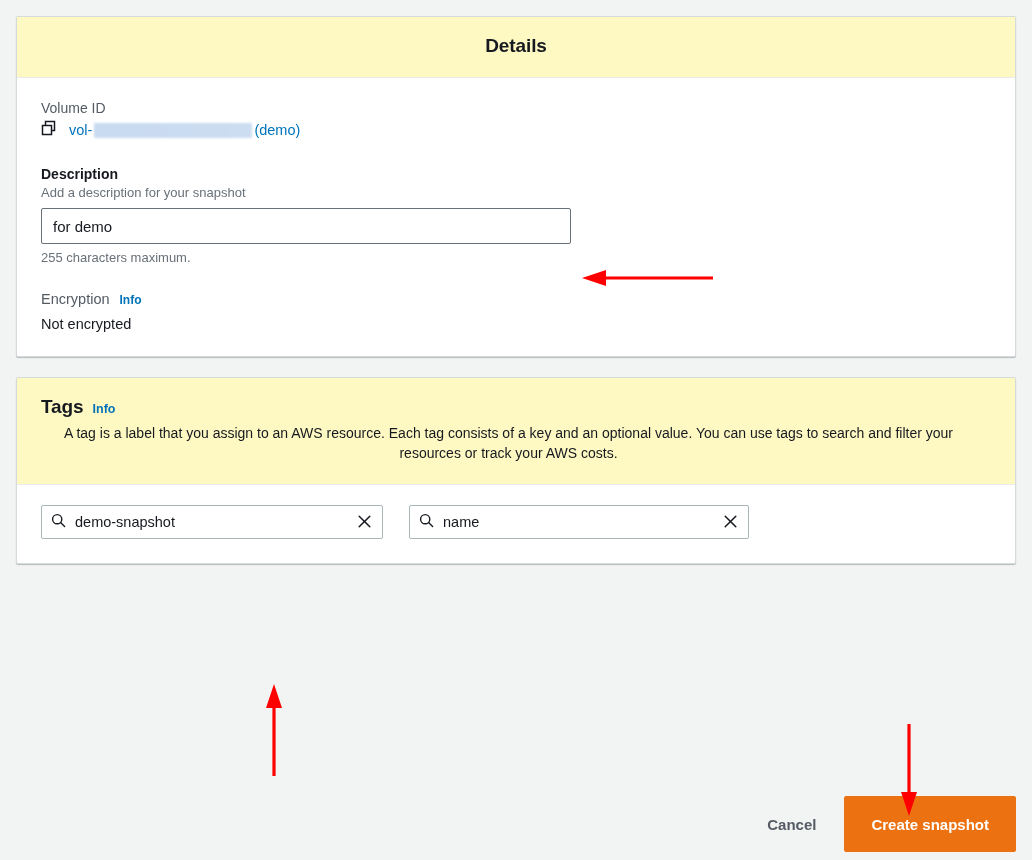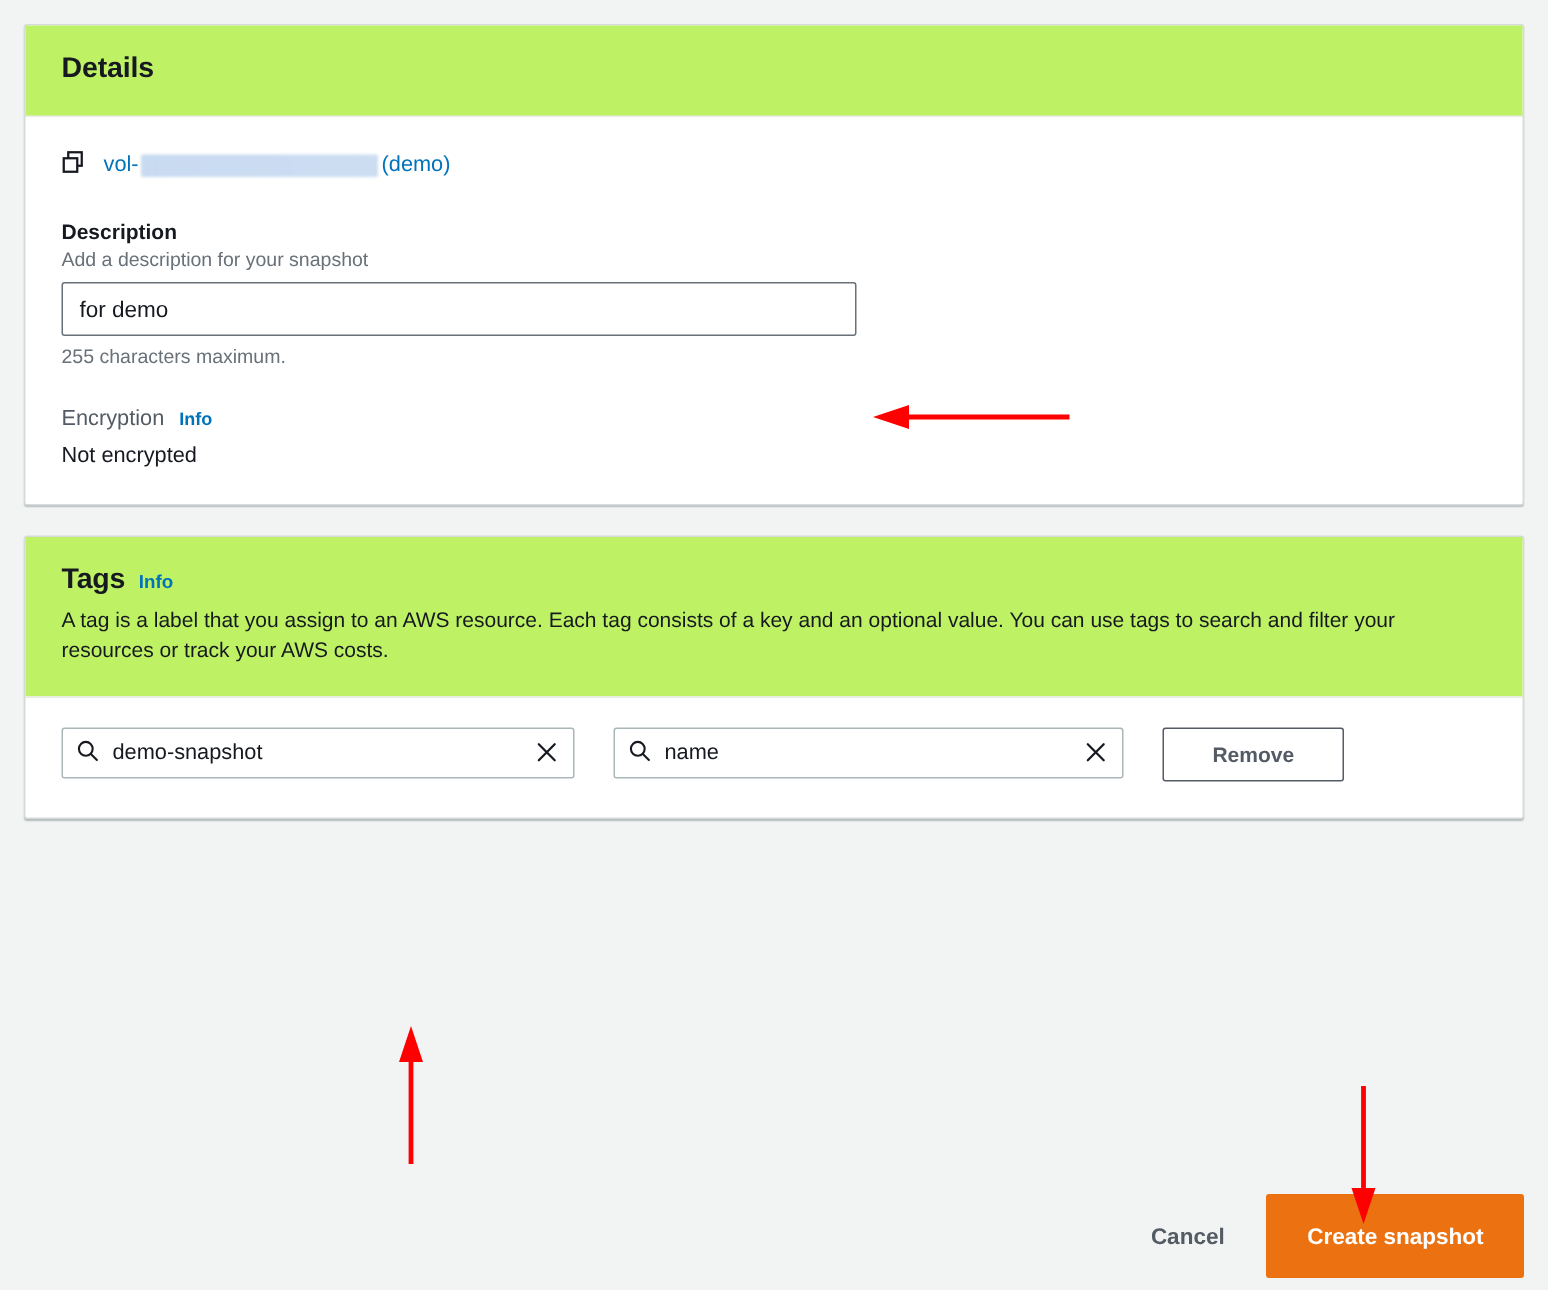--- a/index.html
+++ b/index.html
@@ -17,23 +17,24 @@
 
   .panel {
     background: #ffffff;
     border: 1px solid #d5dbdb;
     border-radius: 2px;
     box-shadow: 0 1px 1px 0 rgba(0,28,36,0.25);
     margin: 0 16px;
   }
 
   .panel-header {
-    background: #bef264;
+    background: #fef9c3;
     padding: 18px 24px 20px 24px;
     border-bottom: 1px solid #e9ebed;
+    text-align: center;
   }
 
   .panel-title {
     font-size: 19px;
     font-weight: bold;
     color: #16191f;
     letter-spacing: -0.1px;
   }
 
   .panel-title-row {
@@ -288,20 +289,21 @@
 <body>
 
 <div class="panel" style="margin-top:16px;">
   <div class="panel-header">
     <div class="panel-title">Details</div>
   </div>
 
   <div class="panel-body">
 
     <div>
+      <div class="field-label">Volume ID</div>
       <div class="volume-row">
         <span class="copy-icon">
           <svg width="17" height="17" viewBox="0 0 17 17">
             <rect x="4.5" y="1.5" width="9" height="9" fill="none" stroke="#16191f" stroke-width="1.5"></rect>
             <rect x="1.5" y="5.5" width="9" height="9" fill="#ffffff" stroke="#16191f" stroke-width="1.5"></rect>
           </svg>
         </span>
         <span class="volume-id-text">
           <span>vol-</span>
             <span class="redaction"></span>
@@ -367,21 +369,20 @@
         </span>
         <input type="text" value="name" style="">
         <button class="clear-btn">
           <svg width="15" height="15" viewBox="0 0 15 15">
             <line x1="2.2" y1="2.2" x2="12.8" y2="12.8" stroke="#16191f" stroke-width="1.5" stroke-linecap="round"></line>
             <line x1="12.8" y1="2.2" x2="2.2" y2="12.8" stroke="#16191f" stroke-width="1.5" stroke-linecap="round"></line>
           </svg>
         </button>
       </div>
 
-      <button class="btn btn-normal btn-remove">Remove</button>
     </div>
 
 
   </div>
 </div>
 
 <div class="footer">
   <button class="btn-cancel">Cancel</button>
   <button class="btn-primary">Create snapshot</button>
 </div>

